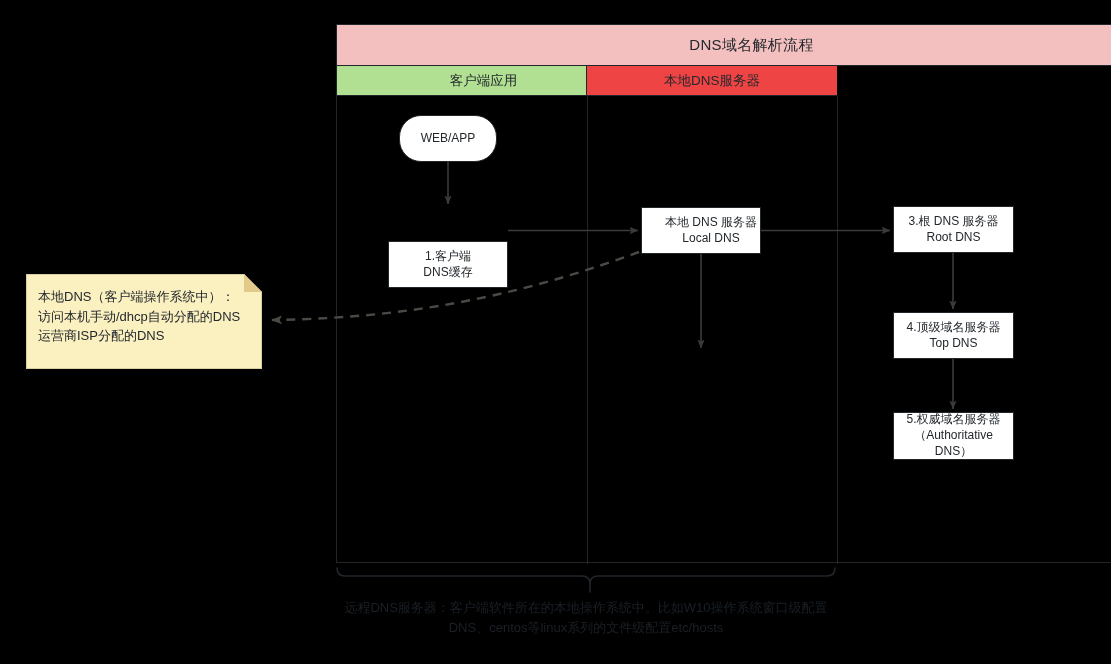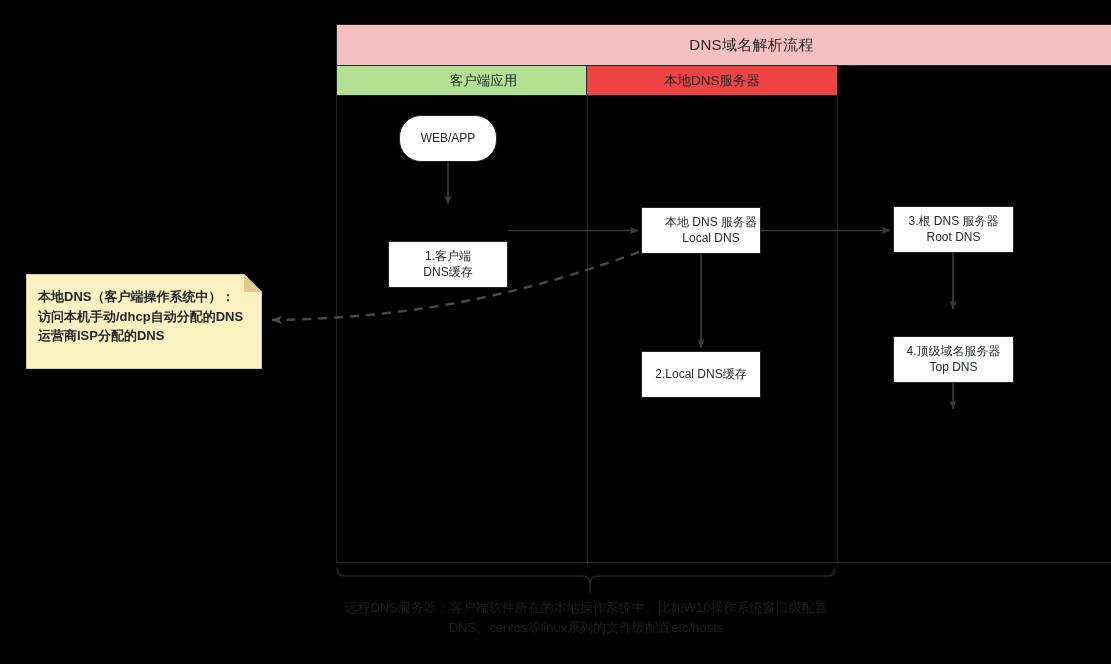--- a/index.html
+++ b/index.html
@@ -105,21 +105,21 @@
   }
   .node.rounded {
     border-radius: 22px;
   }
 
   #node-webapp   { left: 399px; top: 115px; width: 98px;  height: 47px; }
   #node-client-cache { left: 388px; top: 207px; width: 120px; height: 47px; margin-top: 34px; }
   #node-local-dns    { left: 641px; top: 207px; width: 120px; height: 47px; padding-left: 20px; }
   #node-local-cache  { left: 641px; top: 351px; width: 120px; height: 47px; }
   #node-root-dns     { left: 893px; top: 206px; width: 121px; height: 47px; }
-  #node-top-dns      { left: 893px; top: 312px; width: 121px; height: 47px; margin-top: 24px; }
+  #node-top-dns      { left: 893px; top: 312px; width: 121px; height: 47px; }
   #node-auth-dns     { left: 893px; top: 412px; width: 121px; height: 48px; }
 
   
   .note {
     position: absolute;
     left: 26px;
     top: 274px;
     width: 236px;
     height: 95px;
   }
@@ -141,21 +141,20 @@
   }
   .note-text {
     position: absolute;
     left: 12px;
     top: 13px;
     right: 8px;
     font-size: 13px;
     color: #23282d;
     line-height: 1.5;
     white-space: pre-line;
-    font-weight: bold;
   }
 
   
   .caption {
     position: absolute;
     left: 336px;
     top: 598px;
     width: 500px;
     text-align: center;
     font-size: 13px;
@@ -210,28 +209,30 @@
   </svg>
 
   <div class="node rounded" id="node-webapp">WEB/APP</div>
 
   <div class="node" id="node-client-cache">1.客户端
 DNS缓存</div>
 
   <div class="node" id="node-local-dns">本地 DNS 服务器
 Local DNS</div>
 
-  <div class="node" id="node-local-cache">2.Local DNS缓存</div>
 
   <div class="node" id="node-root-dns">3.根 DNS 服务器
 Root DNS</div>
 
   <div class="node" id="node-top-dns">4.顶级域名服务器
 Top DNS</div>
 
+  <div class="node" id="node-auth-dns">5.权威域名服务器
+（Authoritative
+DNS）</div>
 
   <div class="note">
     <div class="note-body"></div>
     <div class="note-fold"></div>
     <div class="note-text">本地DNS（客户端操作系统中）：
 访问本机手动/dhcp自动分配的DNS
 运营商ISP分配的DNS</div>
   </div>
 
   <div class="caption">远程DNS服务器：客户端软件所在的本地操作系统中。比如W10操作系统窗口级配置

